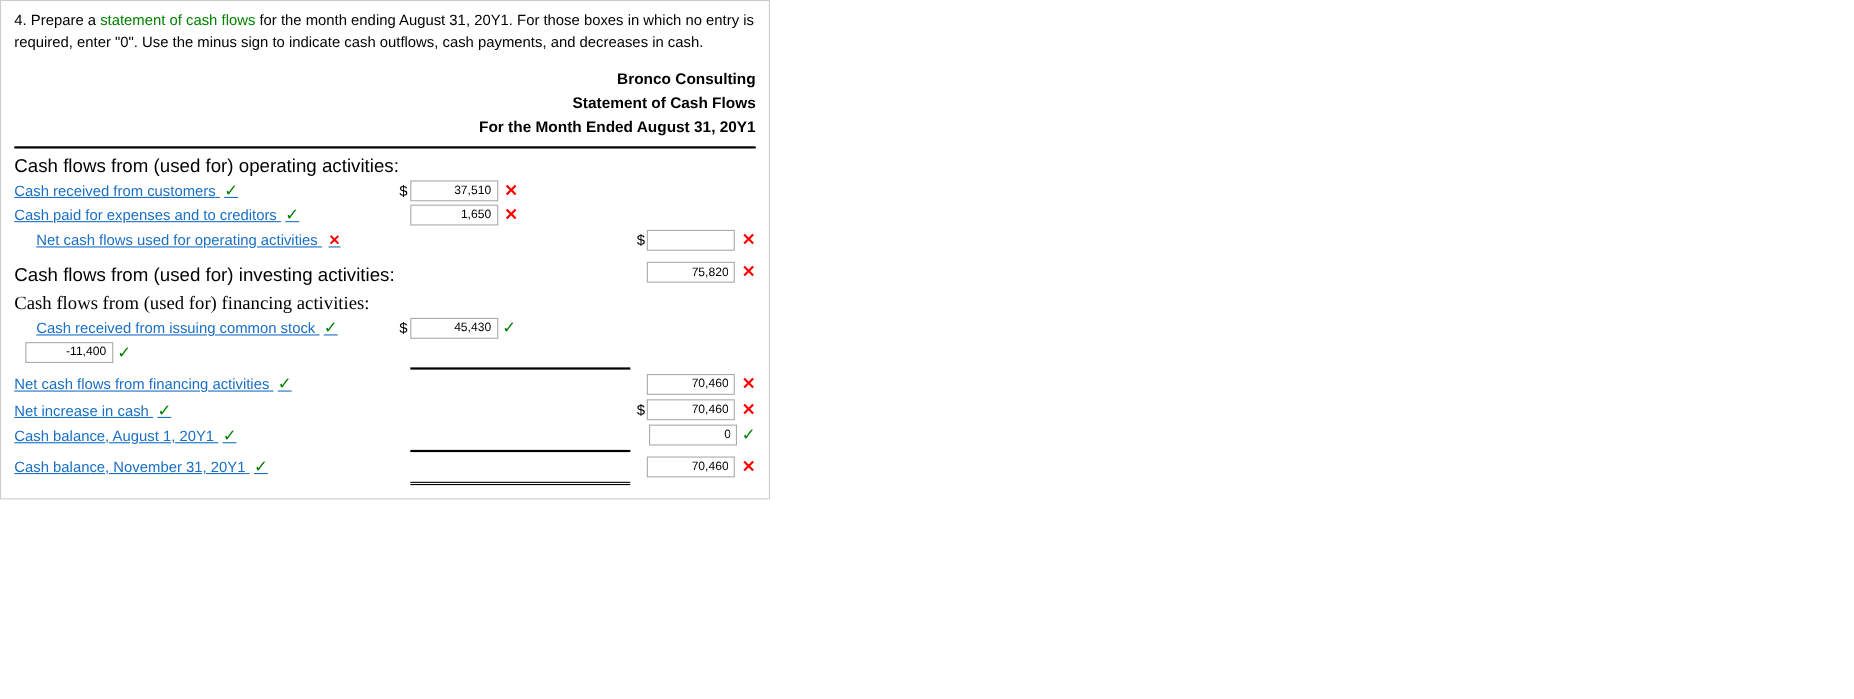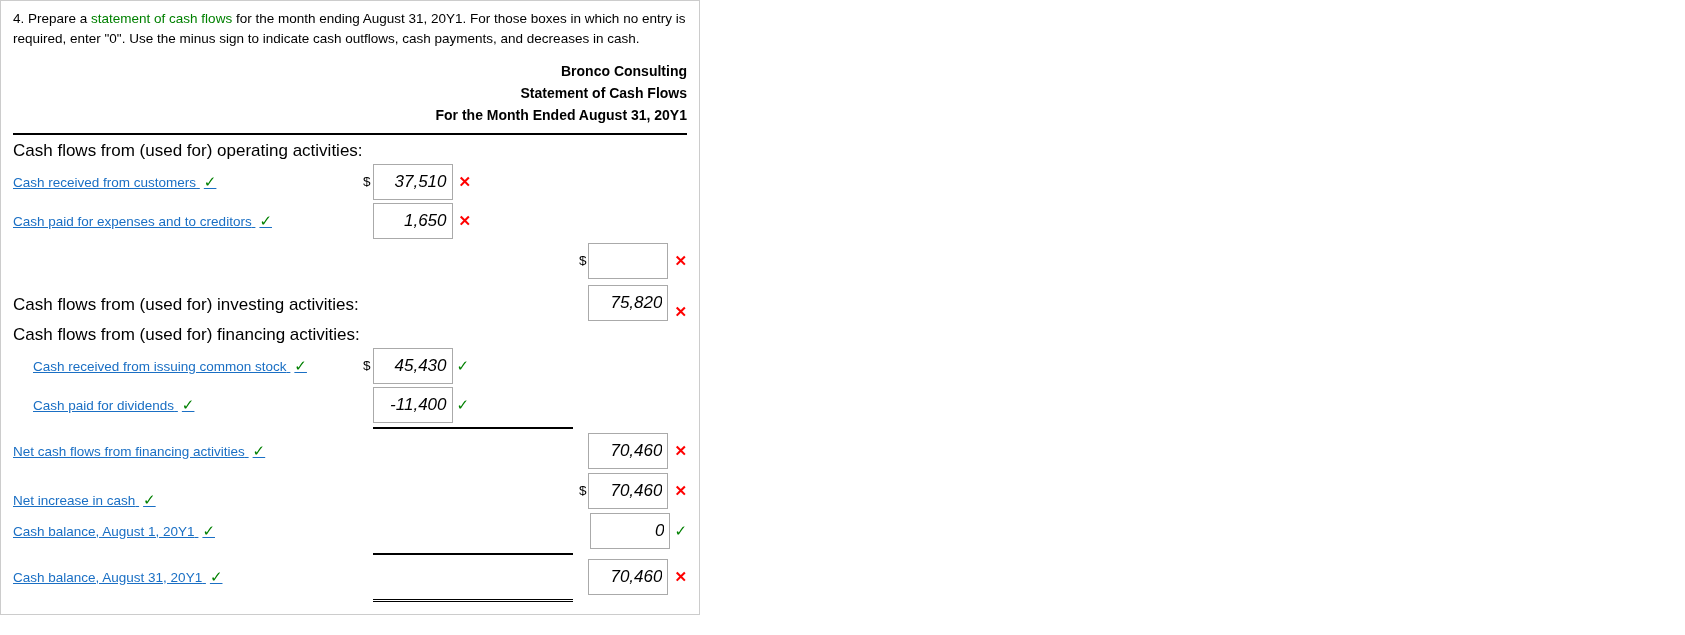--- a/index.html
+++ b/index.html
@@ -68,25 +68,24 @@
       margin-left: 6px;
       cursor: pointer;
     }
     .dollar-sign {
       font-size: 13.5px;
       margin-right: 2px;
     }
     .input-field {
       border: 1px solid #aaa;
       padding: 2px 5px;
-      font-size: 17px;
+      font-size: 11px;
       text-align: right;
       width: 80px;
-      height: 36px;
-      font-style: italic;
+      height: 19px;
     }
     .bottom-divider {
       border: none;
       border-top: 2px solid #000;
       margin: 4px 0;
       width: 200px;
       margin-left: 360px;
     }
     .double-divider {
       border: none;
@@ -134,52 +133,52 @@
     <div class="row-label">
       <span>Cash paid for expenses and to creditors</span>
       <span class="check-green">✓</span>
     </div>
     <span class="dollar-sign" style="visibility:hidden;">$</span>
     <input class="input-field" type="text" value="1,650" style="">
     <span class="x-red">✕</span>
   </div>
 
   <div class="row" style="margin-top:4px;">
+    <div class="net-cash-flows-op">
+      <span>Net cash flows used for operating activities</span>
+      <span class="x-red" style="font-size:13px;">✕</span>
+    </div>
     <div style="margin-left:auto; display:flex; align-items:center;">
       <span class="dollar-sign">$</span>
       <input class="input-field" type="text" value="" style="">
       <span class="x-red">✕</span>
     </div>
   </div>
 
   <div class="row" style="margin-top:6px;">
     <div class="section-label" style="min-width:350px;">Cash flows from (used for) investing activities:</div>
-    <div style="margin-left:auto; display:flex; align-items:flex-end;">
+    <div style="margin-left:auto; display:flex; align-items:flex-start;">
       <input class="input-field" type="text" value="75,820" style="">
       <span class="x-red">✕</span>
     </div>
   </div>
 
-  <div class="section-label" style="margin-top:4px;">Cash flows from (used for) financing activities:</div>
+  <div class="section-label" style="margin-top:4px;font-family:Liberation Serif, serif;">Cash flows from (used for) financing activities:</div>
 
   <div class="row">
     <div class="row-label indent">
       <span>Cash received from issuing common stock</span>
       <span class="check-green">✓</span>
     </div>
     <span class="dollar-sign">$</span>
     <input class="input-field" type="text" value="45,430" style="">
     <span class="check-green">✓</span>
   </div>
 
   <div class="row">
-    <div class="row-label indent">
-      <span>Cash paid for dividends</span>
-      <span class="check-green">✓</span>
-    </div>
     <span class="dollar-sign" style="visibility:hidden;">$</span>
     <input class="input-field" type="text" value="-11,400" style="">
     <span class="check-green">✓</span>
   </div>
 
   <hr class="bottom-divider">
 
   <div class="row">
     <div class="row-label">
       <span>Net cash flows from financing activities</span>
@@ -196,36 +195,36 @@
       <span>Net increase in cash</span>
       <span class="check-green">✓</span>
     </div>
     <div style="margin-left:auto; display:flex; align-items:center;">
       <span class="dollar-sign">$</span>
       <input class="input-field" type="text" value="70,460" style="">
       <span class="x-red">✕</span>
     </div>
   </div>
 
-  <div class="row" style="margin-top:4px;">
+  <div class="row" style="margin-top:4px;align-items:flex-end;">
     <div class="row-label">
       <span>Cash balance, August 1, 20Y1</span>
       <span class="check-green">✓</span>
     </div>
     <div style="margin-left:auto; display:flex; align-items:center;">
       <input class="input-field" type="text" value="0" style="">
       <span class="check-green">✓</span>
     </div>
   </div>
 
   <hr class="bottom-divider">
 
   <div class="row">
     <div class="row-label">
-      <span>Cash balance, August 31, 20Y1</span>
+      <span>Cash balance, November 31, 20Y1</span>
       <span class="check-green">✓</span>
     </div>
     <div style="margin-left:auto; display:flex; align-items:center;">
       <input class="input-field" type="text" value="70,460" style="">
       <span class="x-red">✕</span>
     </div>
   </div>
 
   <hr class="double-divider">
 </div>

